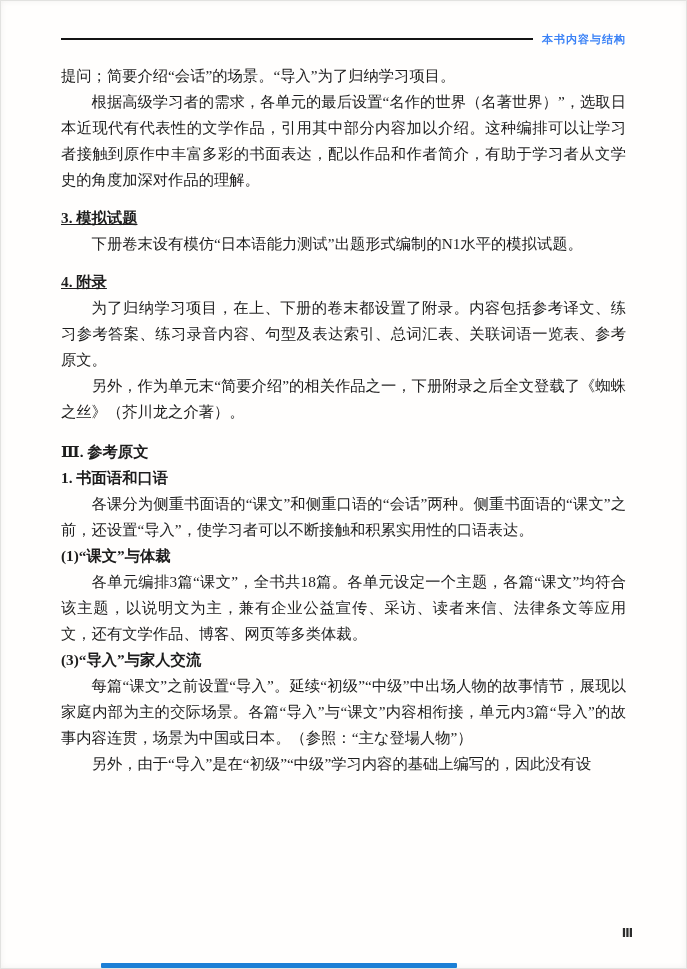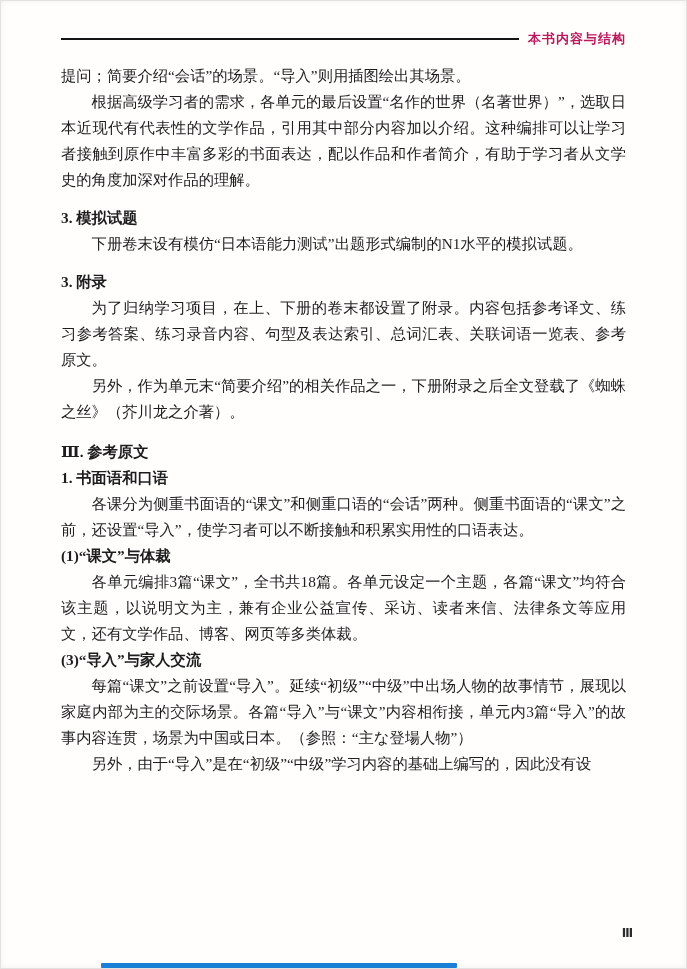--- a/index.html
+++ b/index.html
@@ -15,34 +15,34 @@
     color:#1d1d1d;
     overflow:hidden;
   }
   .header{
     display:flex;align-items:center;
     margin-bottom:16px;
     height:16px;
   }
   .header-rule{flex:1;height:2px;background:#141414;margin-right:9px;}
   .header-title{
-    font-weight:bold;font-size:13px;color:#be185d;
+    font-weight:bold;font-size:11px;color:#3b82f6;
     letter-spacing:1px;white-space:nowrap;
     font-family:"Liberation Sans","DejaVu Sans",sans-serif;
   }
   .body-text{
     font-size:15.3px;
     line-height:26px;
     text-align:justify;
   }
   .body-text p{margin:0;}
   .para{text-indent:2em;}
   .para-cont{text-indent:0;}
   .h-paren,.h-num,.h-section{font-weight:bold;text-indent:0;}
-  .spaced{margin-top:12px !important;}
+  .spaced{margin-top:12px !important;text-decoration:underline;}
   .big-gap{margin-top:14px !important;}
   .page-number{
     position:absolute;right:52px;bottom:28px;
     font-weight:bold;font-size:12px;color:#2b2b2b;
     font-family:"Liberation Sans","DejaVu Sans",sans-serif;
     letter-spacing:1px;
   }
   .bottom-bar{
     position:absolute;left:100px;bottom:0;
     width:356px;height:5px;
@@ -53,25 +53,25 @@
 <body>
 
 <div class="page">
 
   <div class="header">
     <div class="header-rule"></div>
     <div class="header-title">本书内容与结构</div>
   </div>
 
   <div class="body-text">
-    <p class="para-cont">提问；简要介绍“会话”的场景。“导入”则用插图绘出其场景。</p>
+    <p class="para-cont">提问；简要介绍“会话”的场景。“导入”为了归纳学习项目。</p>
     <p class="para">根据高级学习者的需求，各单元的最后设置“名作的世界（名著世界）”，选取日本近现代有代表性的文学作品，引用其中部分内容加以介绍。这种编排可以让学习者接触到原作中丰富多彩的书面表达，配以作品和作者简介，有助于学习者从文学史的角度加深对作品的理解。</p>
     <p class="h-num spaced">3. 模拟试题</p>
     <p class="para">下册卷末设有模仿“日本语能力测试”出题形式编制的N1水平的模拟试题。</p>
-    <p class="h-num spaced">3. 附录</p>
+    <p class="h-num spaced">4. 附录</p>
     <p class="para">为了归纳学习项目，在上、下册的卷末都设置了附录。内容包括参考译文、练习参考答案、练习录音内容、句型及表达索引、总词汇表、关联词语一览表、参考原文。</p>
     <p class="para">另外，作为单元末“简要介绍”的相关作品之一，下册附录之后全文登载了《蜘蛛之丝》（芥川龙之介著）。</p>
     <p class="h-section big-gap">Ⅲ. 参考原文</p>
     <p class="h-num">1. 书面语和口语</p>
     <p class="para">各课分为侧重书面语的“课文”和侧重口语的“会话”两种。侧重书面语的“课文”之前，还设置“导入”，使学习者可以不断接触和积累实用性的口语表达。</p>
     <p class="h-paren">(1)“课文”与体裁</p>
     <p class="para">各单元编排3篇“课文”，全书共18篇。各单元设定一个主题，各篇“课文”均符合该主题，以说明文为主，兼有企业公益宣传、采访、读者来信、法律条文等应用文，还有文学作品、博客、网页等多类体裁。</p>
     <p class="h-paren">(3)“导入”与家人交流</p>
     <p class="para">每篇“课文”之前设置“导入”。延续“初级”“中级”中出场人物的故事情节，展现以家庭内部为主的交际场景。各篇“导入”与“课文”内容相衔接，单元内3篇“导入”的故事内容连贯，场景为中国或日本。（参照：“主な登場人物”）</p>
     <p class="para">另外，由于“导入”是在“初级”“中级”学习内容的基础上编写的，因此没有设</p>

